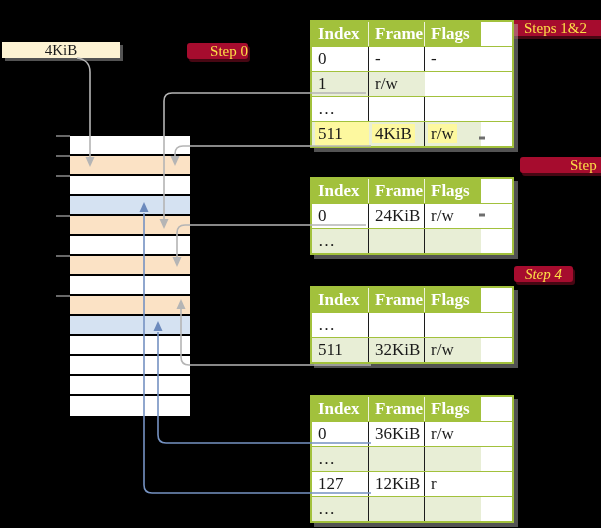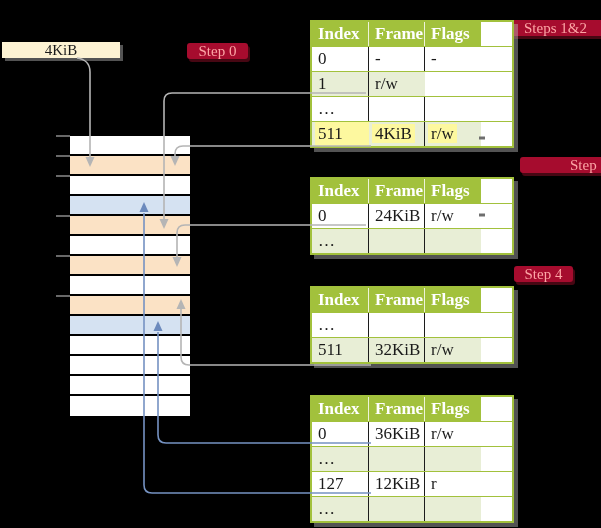--- a/index.html
+++ b/index.html
@@ -11,27 +11,27 @@
   
   .page-size-box {
     position:absolute; left:2px; top:42px; width:118px; height:16px;
     background:#fdf3d3; color:#1a1a1a; font-size:15px; line-height:16px;
     text-align:center; box-shadow:3px 3px 0 rgba(185,185,185,.45);
   }
 
   
   .badge {
     position:absolute; height:16px; line-height:16px; text-align:center;
-    background:#a60c2e; color:#fca5a5; font-size:15px; border-radius:3px;
+    background:#a60c2e; color:#fde047; font-size:15px; border-radius:3px;
     box-shadow:2px 3px 0 rgba(130,12,34,.55);
   }
-  .badge-step0   { left:187px; top:43px;  width:61px; }
+  .badge-step0   { left:187px; top:43px;  width:61px;text-align:right; }
   .badge-steps12 { left:510px; top:20px;  width:91px; border-top-right-radius:0; border-bottom-right-radius:0; }
   .badge-step3   { left:520px; top:157px; width:58px;padding-left:40px; }
-  .badge-step4   { left:514px; top:266px; width:59px; }
+  .badge-step4   { left:514px; top:266px; width:59px;font-style:italic; }
 
   
   .memory-column {
     position:absolute; left:70px; top:136px; width:120px; height:280px;
   }
   .mem-row { height:20px; box-sizing:border-box; border-bottom:2px solid #000; }
   .mem-row:last-child { border-bottom:none; }
   .mem-white  { background:#ffffff; }
   .mem-orange { background:#fbe2c5; }
   .mem-blue   { background:#d5e2f2; }

